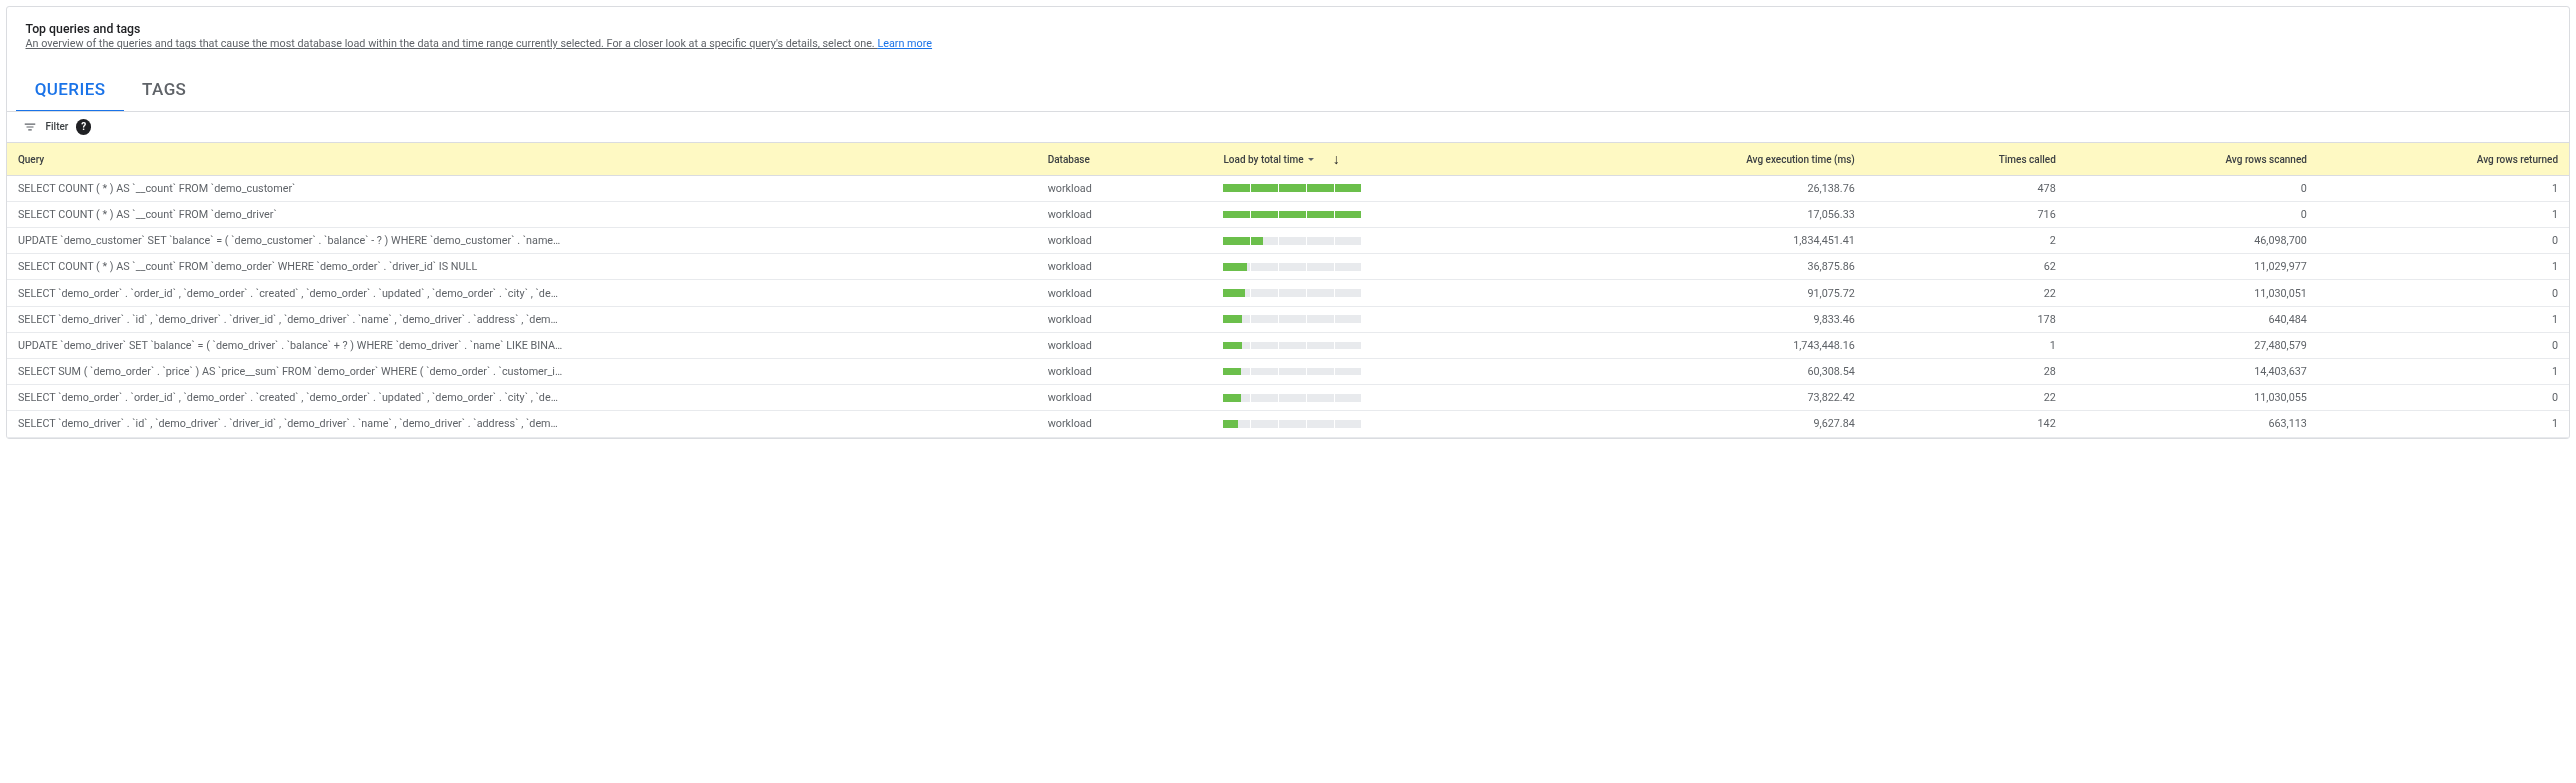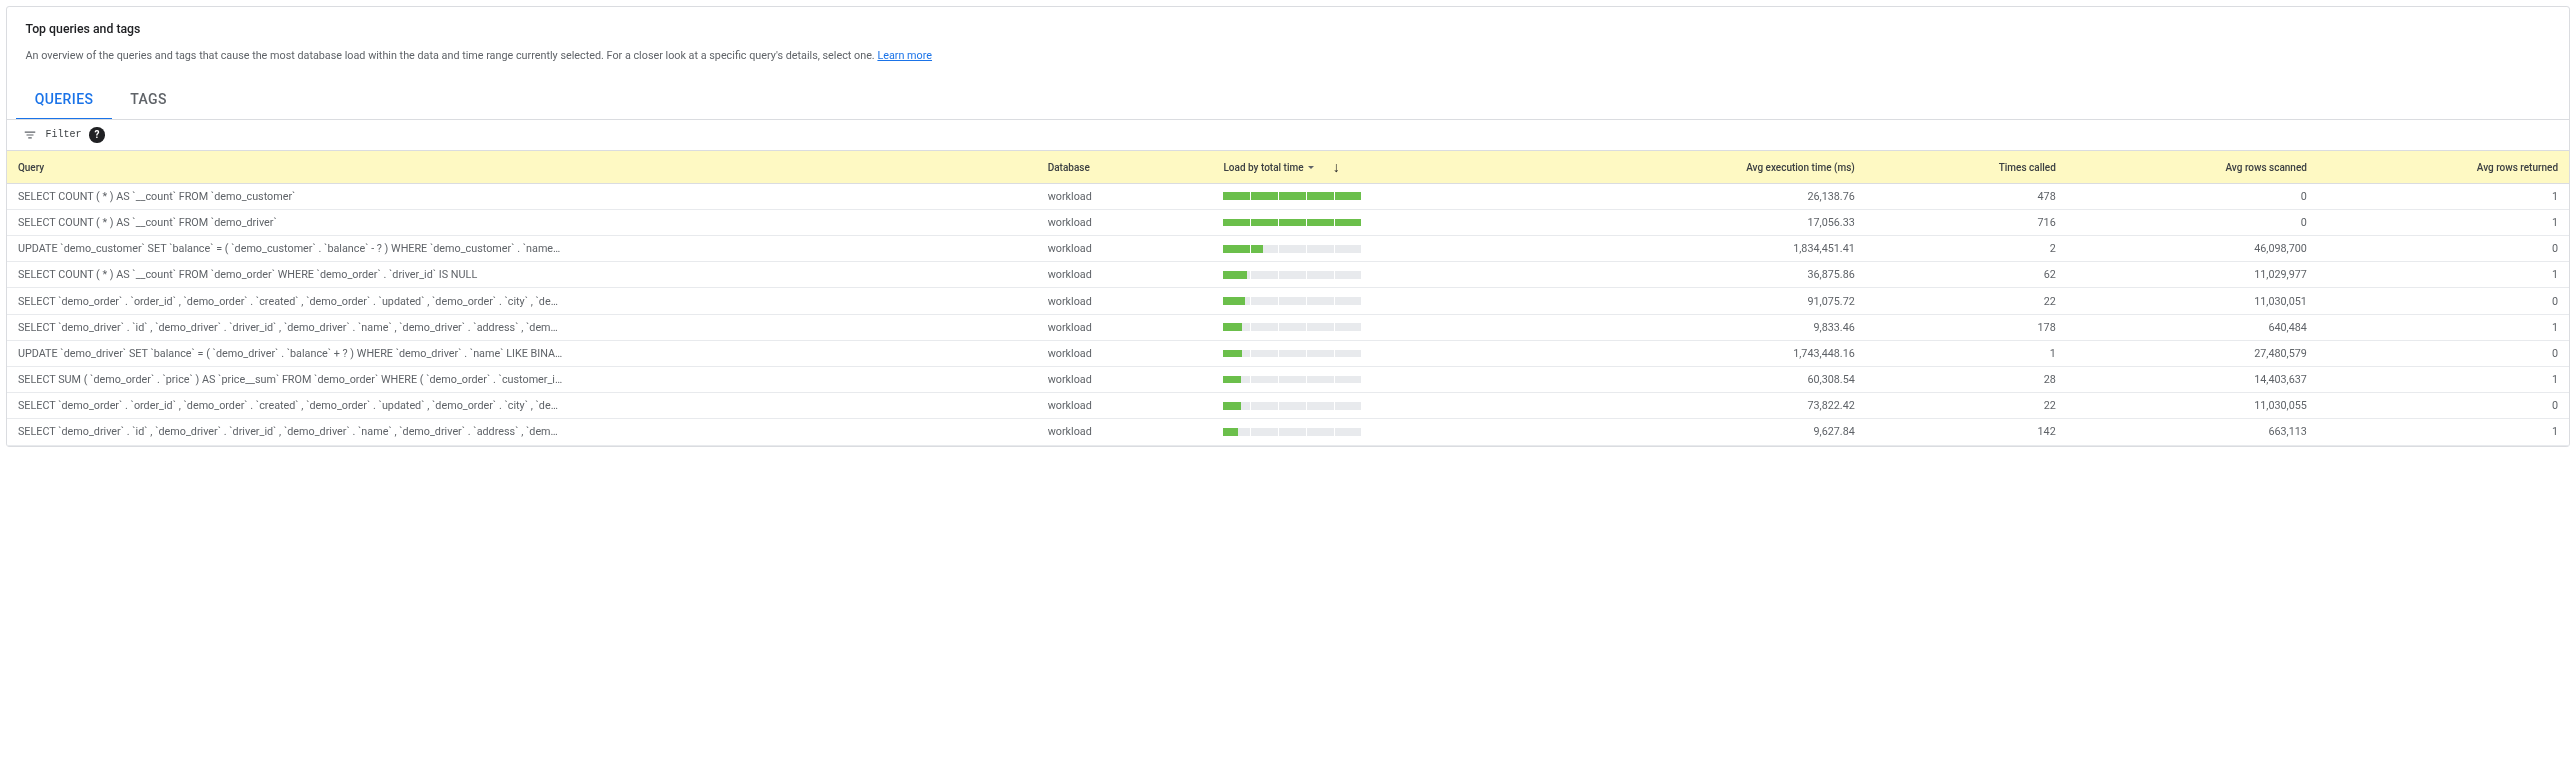--- a/index.html
+++ b/index.html
@@ -16,40 +16,41 @@
     margin: 6.1px;
     background: #fff;
   }
   .card-header {
     padding: 15.4px 18.4px 9.2px 18.4px;
   }
   .card-title {
     font-size: 12.3px;
     font-weight: 500;
     color: #202124;
-    margin-bottom: 12px;
+    margin-bottom: 0;
   }
   .card-subtitle {
     font-size: 10.8px;
     color: #5f6368;
     line-height: 1.5;
+    text-decoration: underline;
   }
   .card-subtitle a {
     color: #1a73e8;
     text-decoration: underline;
   }
   .tabs {
     display: flex;
     border-bottom: 0.8px solid #dadce0;
     padding: 0 9.2px;
     margin-top: 6.1px;
   }
   .tab {
     padding: 10.8px 18.4px;
-    font-size: 14px;
+    font-size: 17px;
     font-weight: 500;
     letter-spacing: 0.4px;
     color: #5f6368;
     cursor: pointer;
     border-bottom: 1.5px solid transparent;
   }
   .tab.active {
     color: #1a73e8;
     border-bottom: 1.5px solid #1a73e8;
   }
@@ -63,21 +64,20 @@
     width: 15.4px; height: 15.4px;
     display: inline-flex;
     align-items: center;
     justify-content: center;
     color: #5f6368;
   }
   .filter-label {
     font-size: 10px;
     font-weight: 500;
     color: #3c4043;
-    font-family: Liberation Mono, monospace;
   }
   .filter-input {
     flex: 1;
     border: none;
     outline: none;
     font-size: 10.8px;
     color: #202124;
     padding: 3.1px 0;
   }
   .filter-input::placeholder { color: #80868b; }

